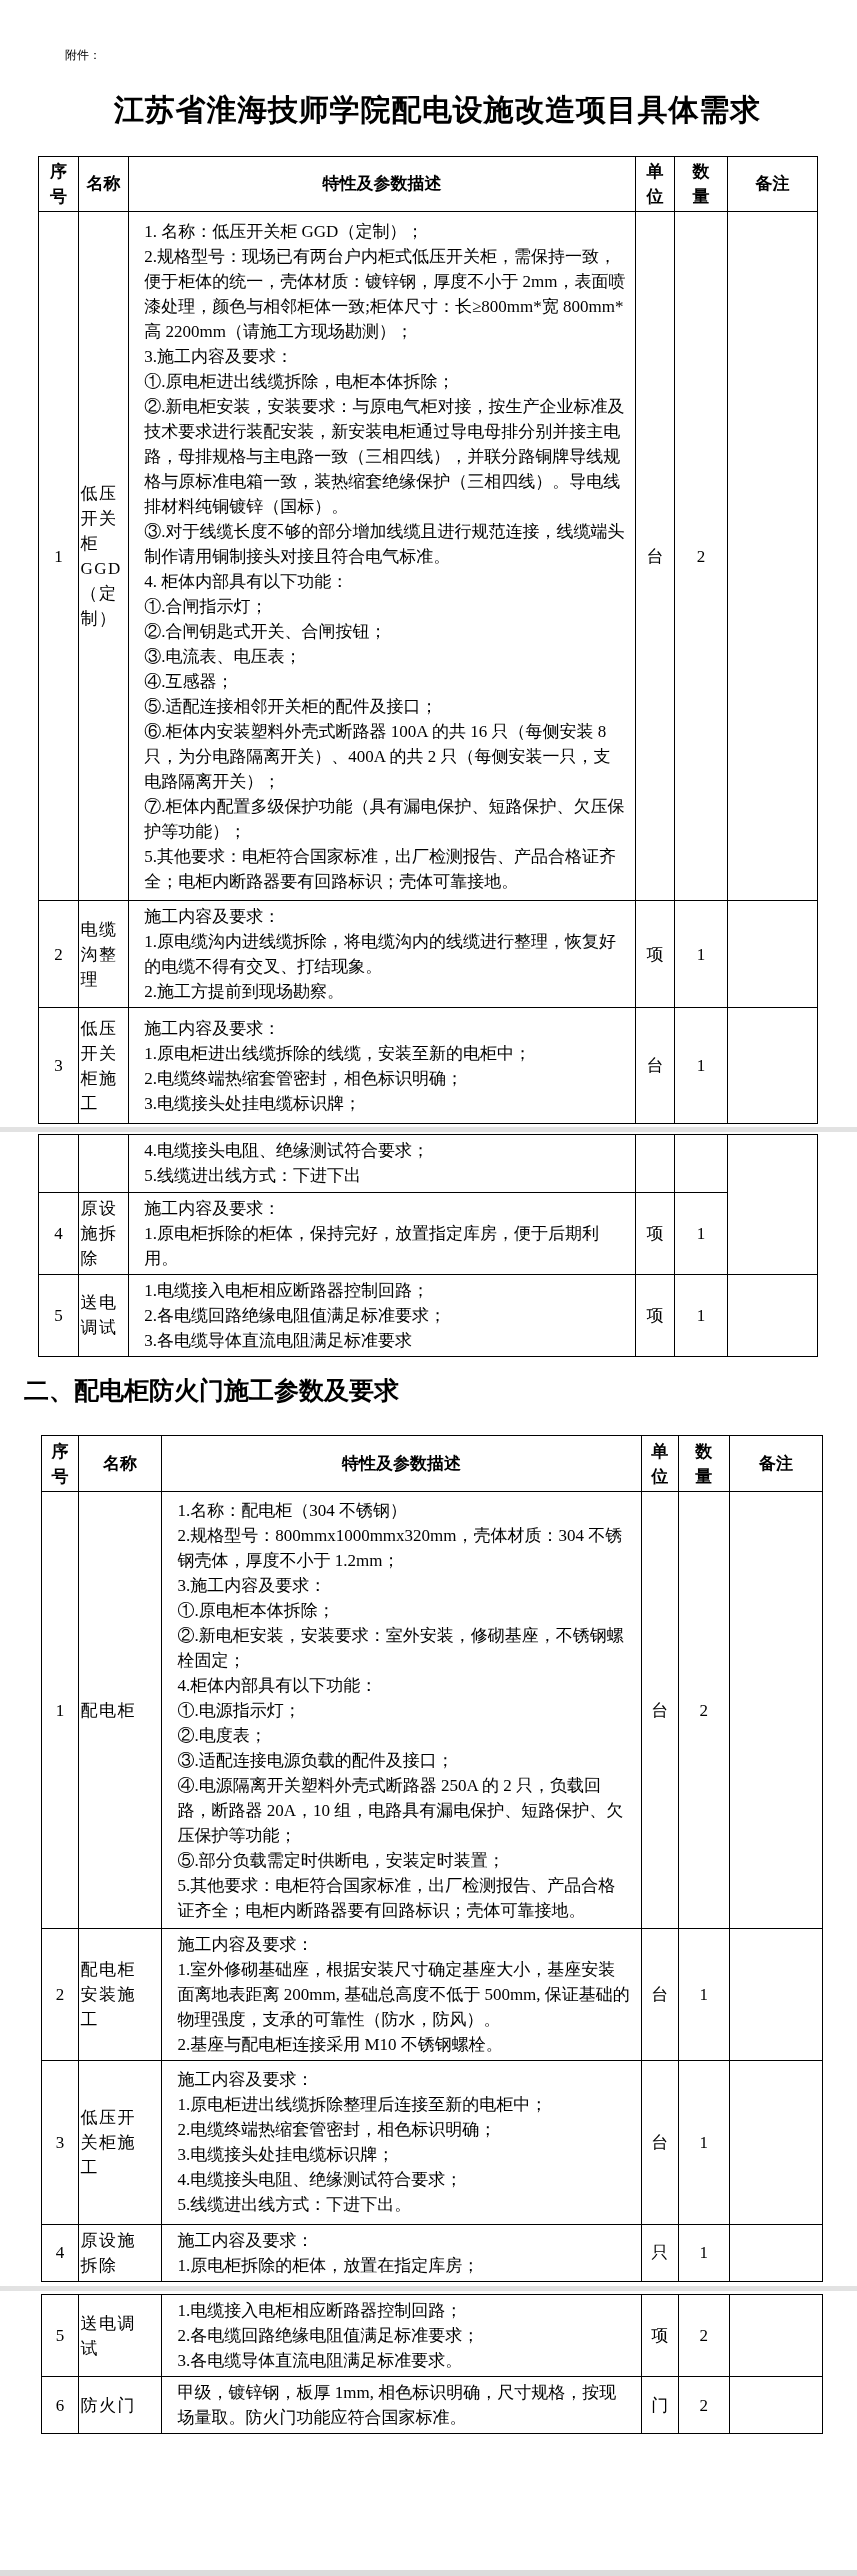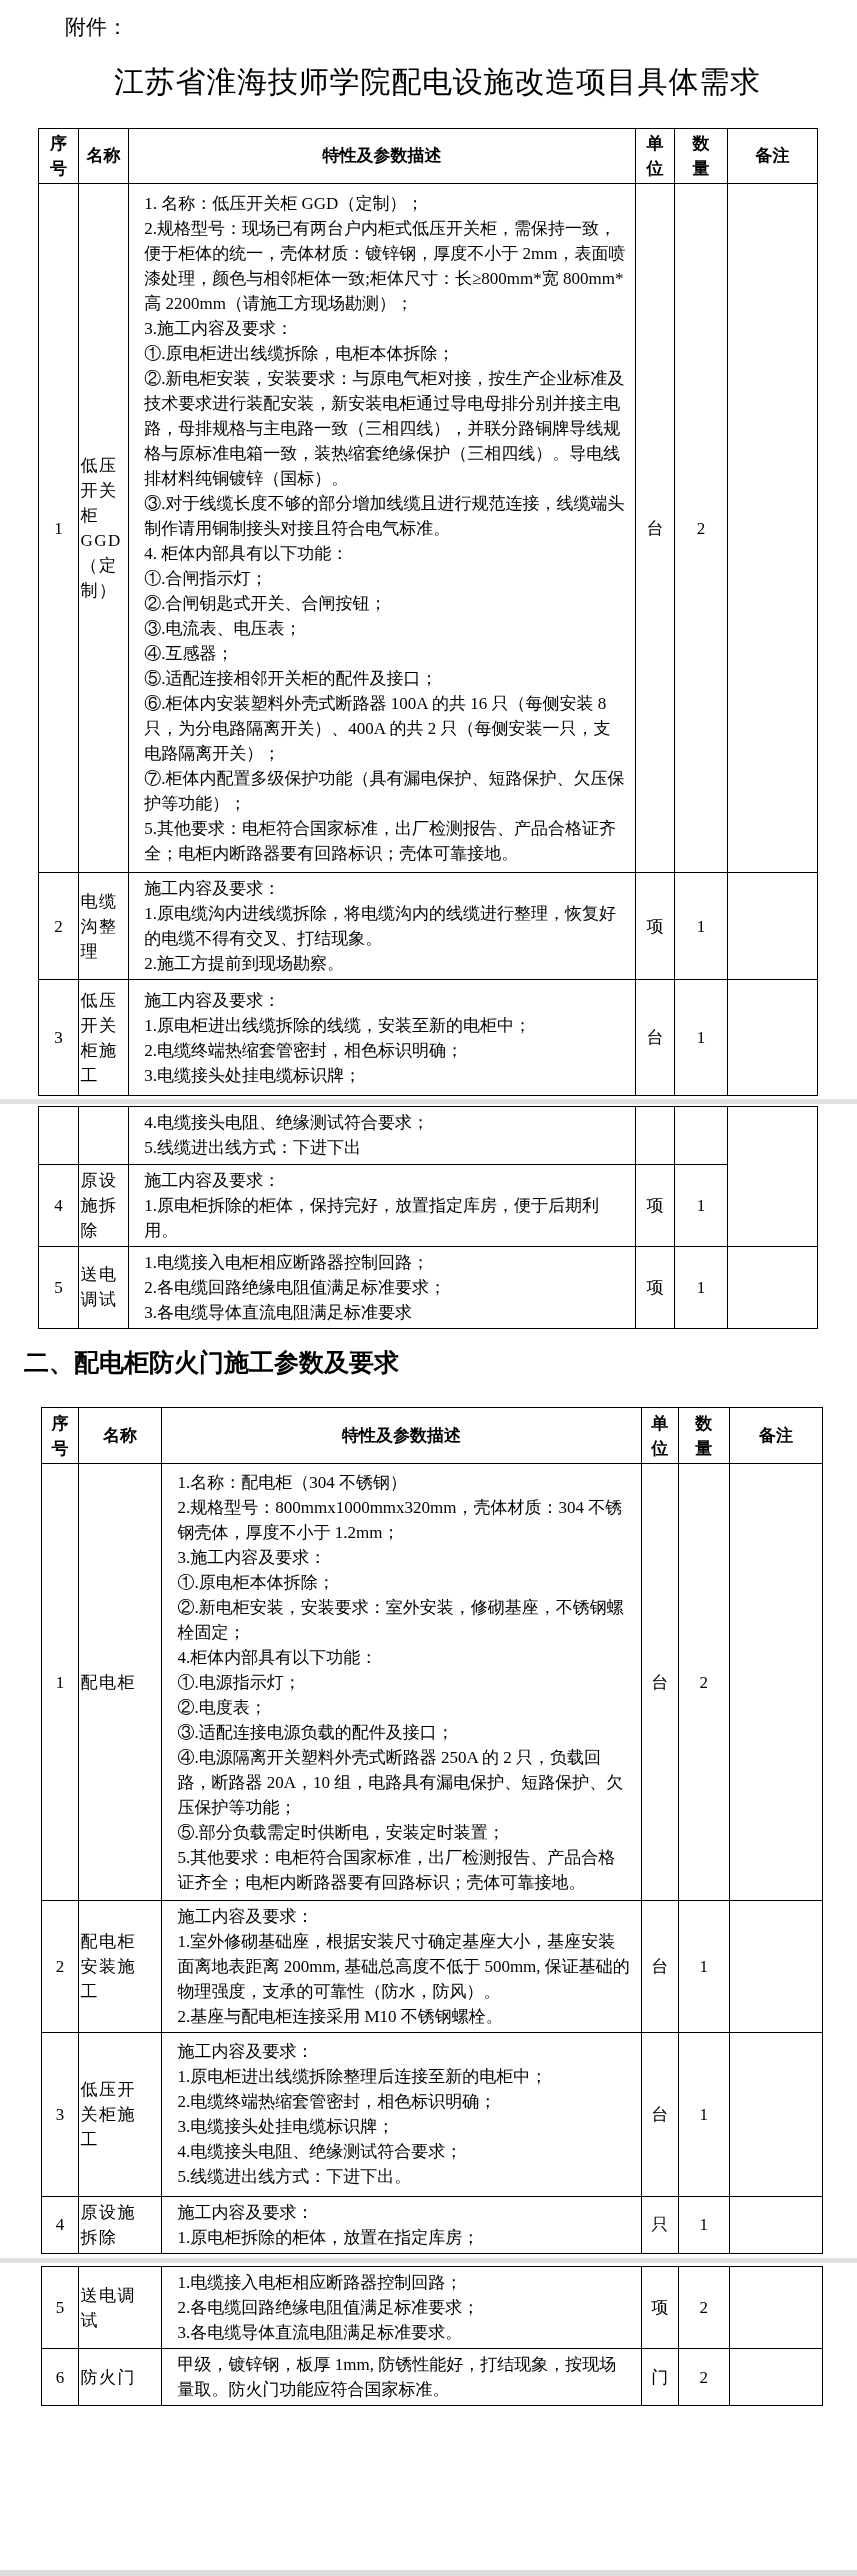--- a/index.html
+++ b/index.html
@@ -8,27 +8,28 @@
     width:858px;
     height:2576px;
     background:#ffffff;
     font-family:"Liberation Serif","DejaVu Serif",serif;
     color:#000;
     overflow:hidden;
   }
   .attachment{
     padding-top:14px;
     margin-left:65px;
-    font-size:21px;
+    font-size:12px;
     line-height:27.5px;
+    margin-top:28px;
   }
   .doc-title{
     margin:20px 0 0 114px;
     font-size:30px;
-    font-weight:normal;
+    font-weight:bold;
     line-height:40px;
     letter-spacing:0.8px;
   }
   .section-heading{
     margin:13.7px 0 0 67px;
     font-size:25px;
     font-weight:bold;
     line-height:34px;
   }
   .section-heading.second{ margin-top:17px;margin-left:24px; }
@@ -319,21 +320,21 @@
       <td class="desc" style="height:72px">1.电缆接入电柜相应断路器控制回路；
 2.各电缆回路绝缘电阻值满足标准要求；
 3.各电缆导体直流电阻满足标准要求。</td>
       <td class="unit">项</td>
       <td class="qty">2</td>
       <td class="remark"></td>
     </tr>
     <tr>
       <td class="seq">6</td>
       <td class="name">防火门</td>
-      <td class="desc" style="height:46px">甲级，镀锌钢，板厚 1mm, 防锈性能好，打结现象，按现场量取。防火门功能应符合国家标准。</td>
+      <td class="desc" style="height:46px">甲级，镀锌钢，板厚 1mm, 相色标识明确，尺寸规格，按现场量取。防火门功能应符合国家标准。</td>
       <td class="unit">门</td>
       <td class="qty">2</td>
       <td class="remark"></td>
     </tr>
   </tbody>
     </table>
 
   <div class="bottom-strip"></div>
 
 </div>

